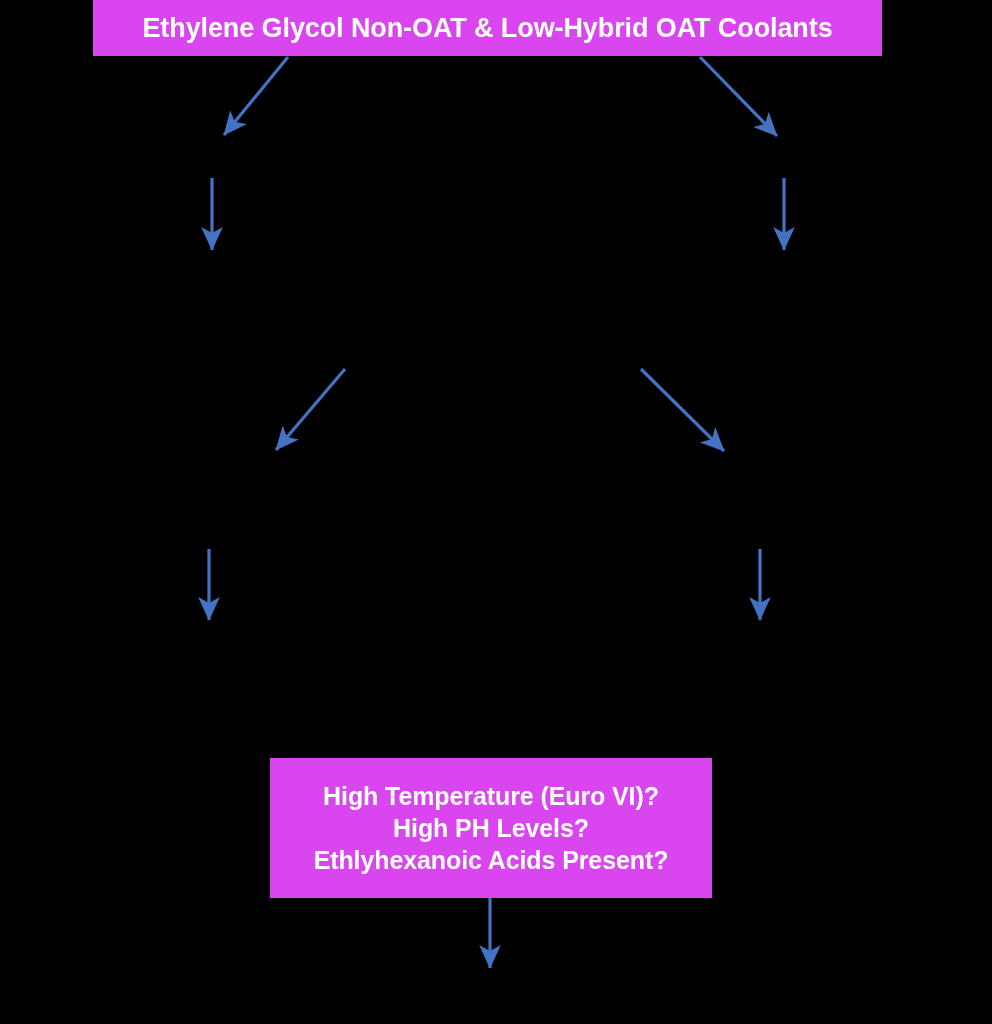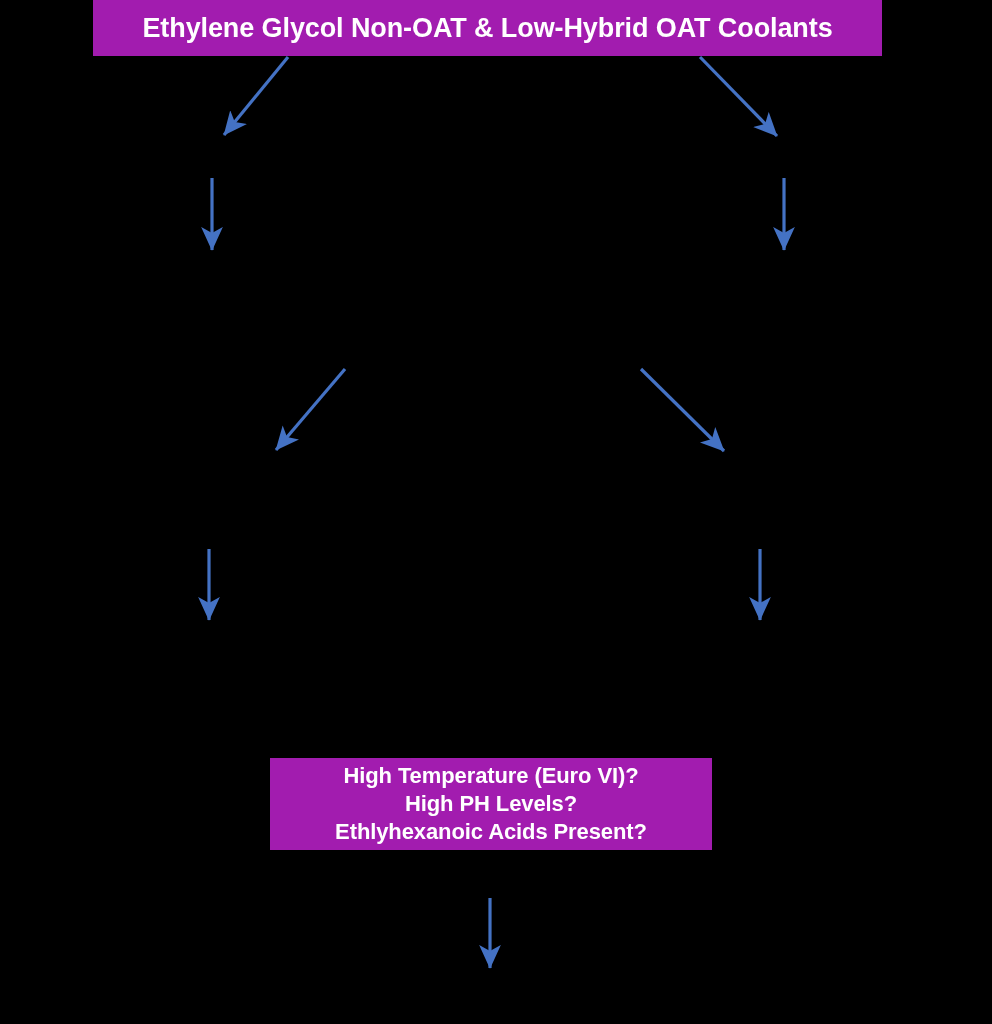--- a/index.html
+++ b/index.html
@@ -10,21 +10,21 @@
   #canvas {
     position: relative;
     width: 992px;
     height: 1024px;
     background: #000000;
     overflow: hidden;
     font-family: "Liberation Sans", sans-serif;
   }
   .node {
     position: absolute;
-    background: #a21caf;
+    background: #d946ef;
     color: #FFFFFF;
     font-weight: bold;
     display: flex;
     align-items: center;
     justify-content: center;
     text-align: center;
     line-height: 1.28;
     box-sizing: border-box;
     letter-spacing: -0.1px;
     white-space: pre-line;
@@ -40,22 +40,22 @@
     left: 240px;
     top: 315px;
     width: 493px;
     height: 53px;
     font-size: 26px;
   }
   #node-3 {
     left: 270px;
     top: 758px;
     width: 442px;
-    height: 92px;
-    font-size: 22px;
+    height: 140px;
+    font-size: 25px;
     padding: 2px 6px;
   }
   #arrow-layer {
     position: absolute;
     left: 0;
     top: 0;
     width: 992px;
     height: 1024px;
     pointer-events: none;
   }

